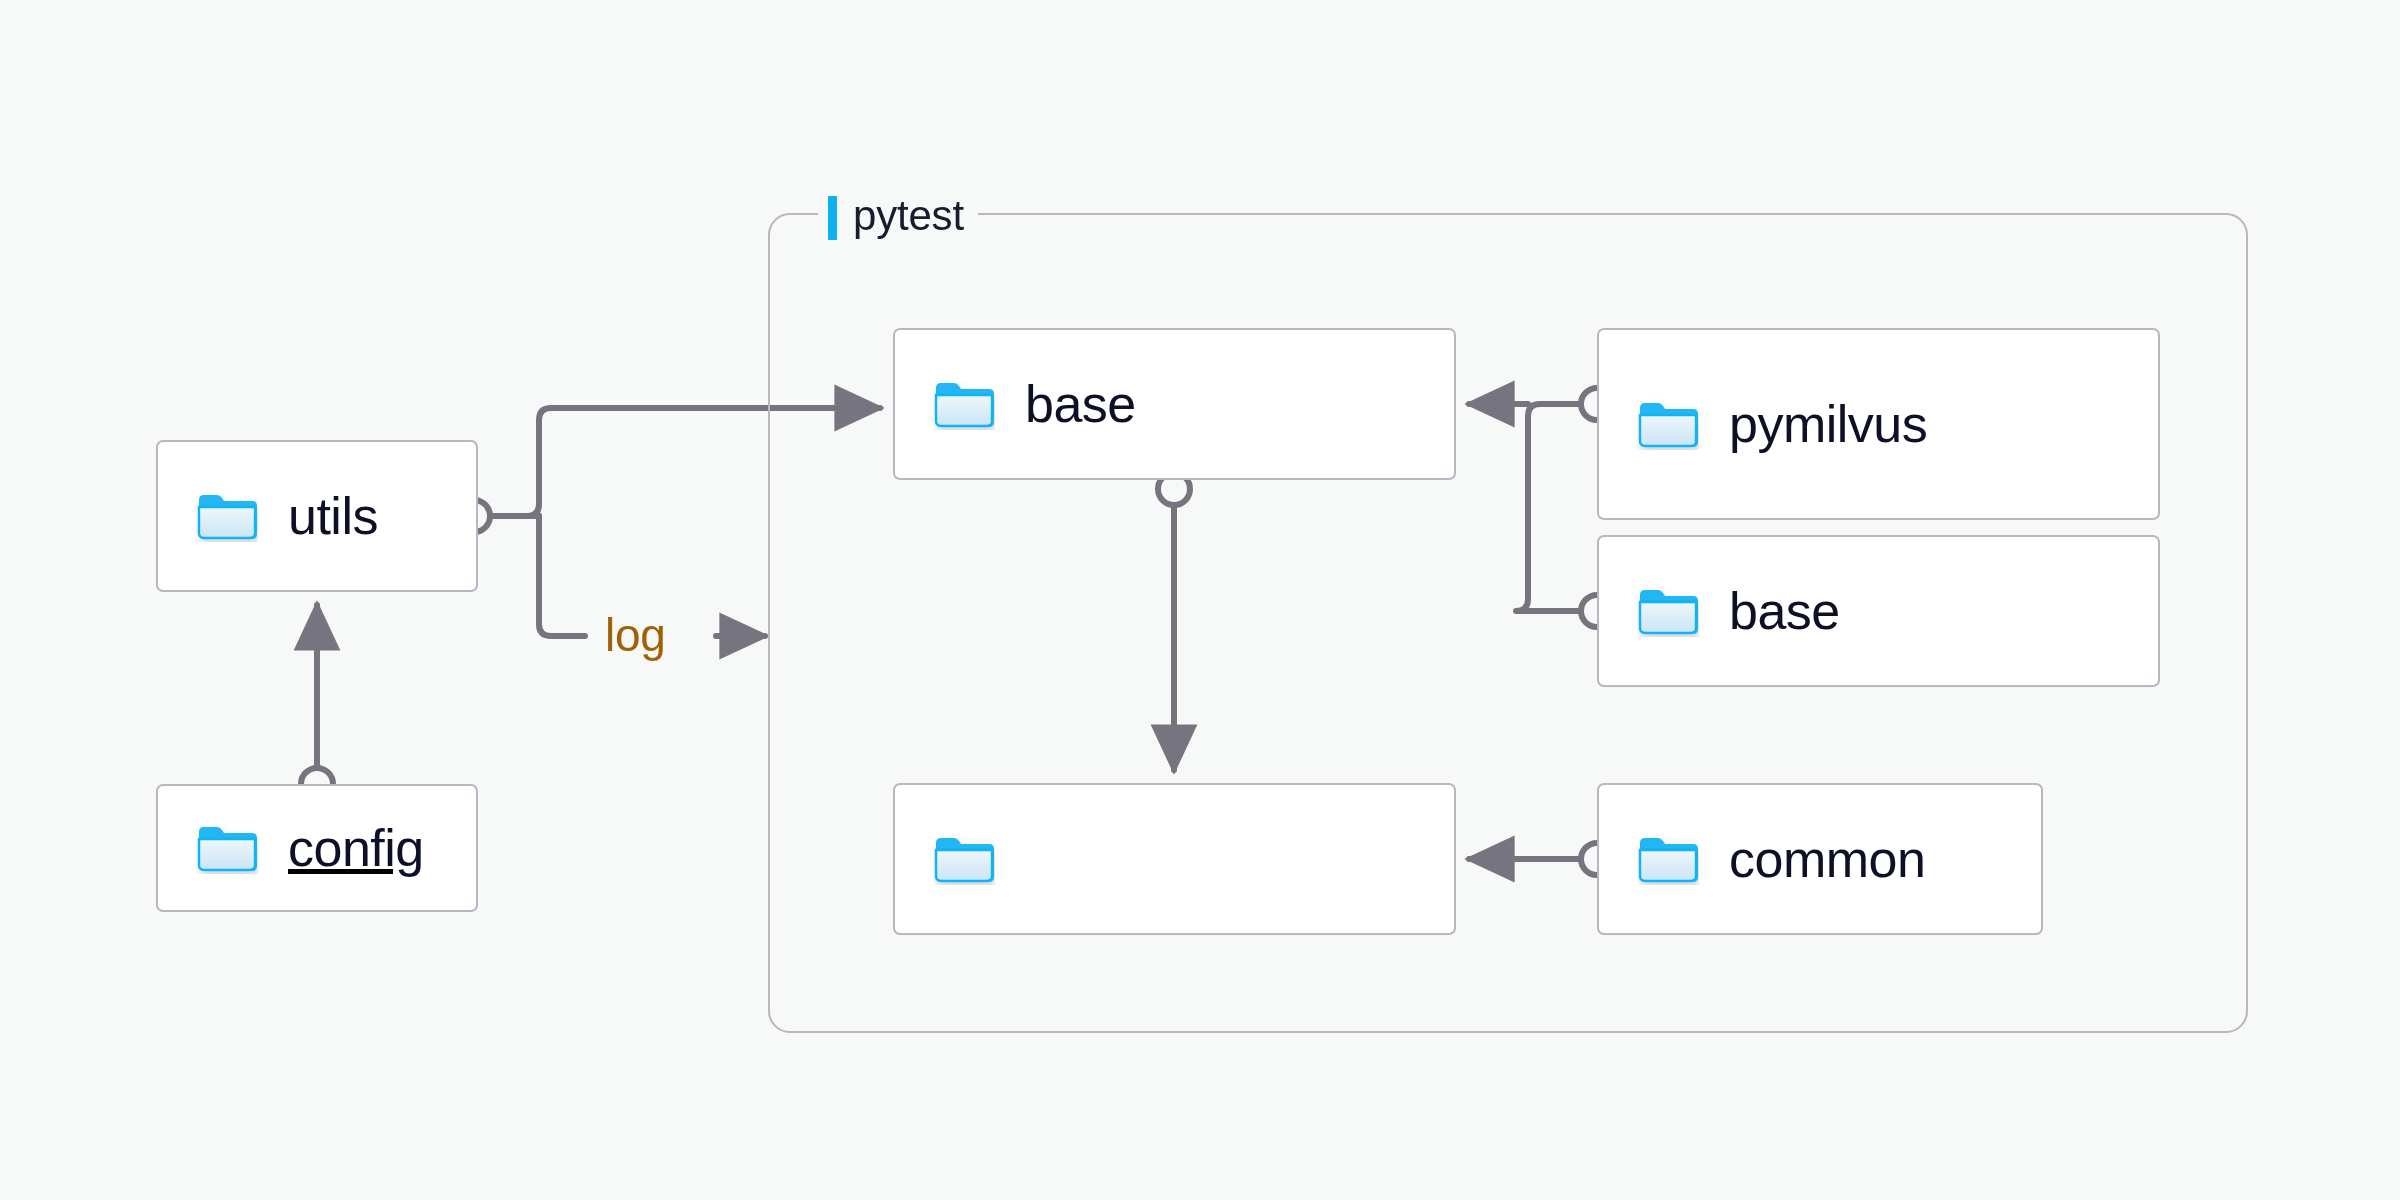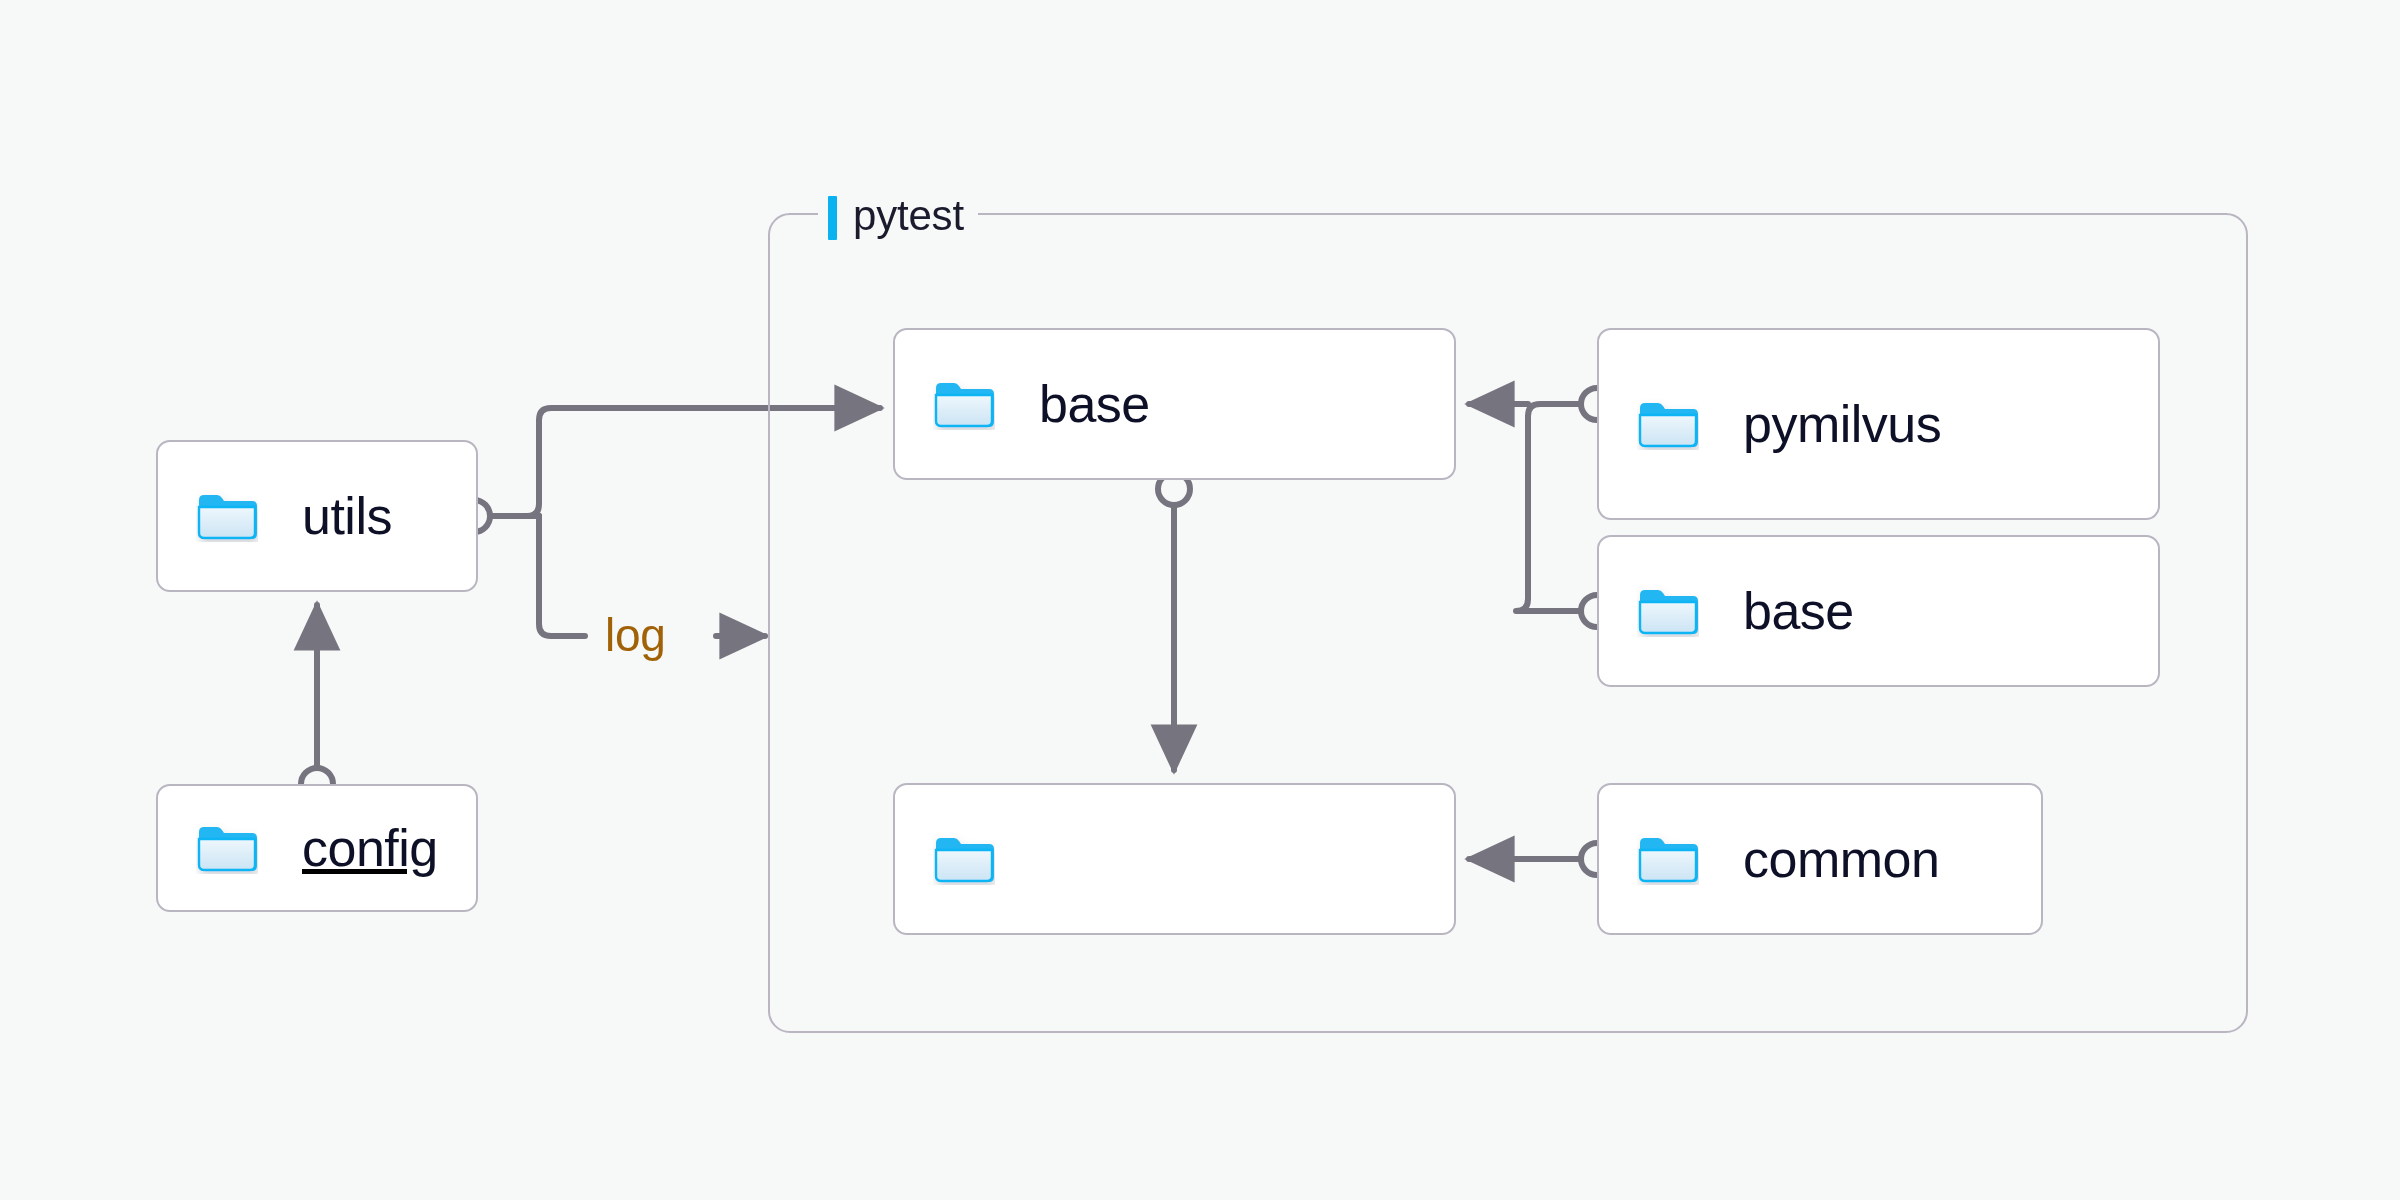--- a/index.html
+++ b/index.html
@@ -57,25 +57,25 @@
     letter-spacing: -0.2px;
     white-space: nowrap;
   }
 
   
   .node {
     position: absolute;
     box-sizing: border-box;
     background: #ffffff;
     border: 2px solid #b9b6c2;
-    border-radius: 14px;
+    border-radius: 7px;
     display: flex;
     align-items: center;
     padding-left: 38px;
-    gap: 44px;
+    gap: 30px;
   }
   .node-label {
     font-size: 52px;
     font-weight: 500;
     color: #0d1026;
     letter-spacing: -0.5px;
     white-space: nowrap;
   }
 
   

